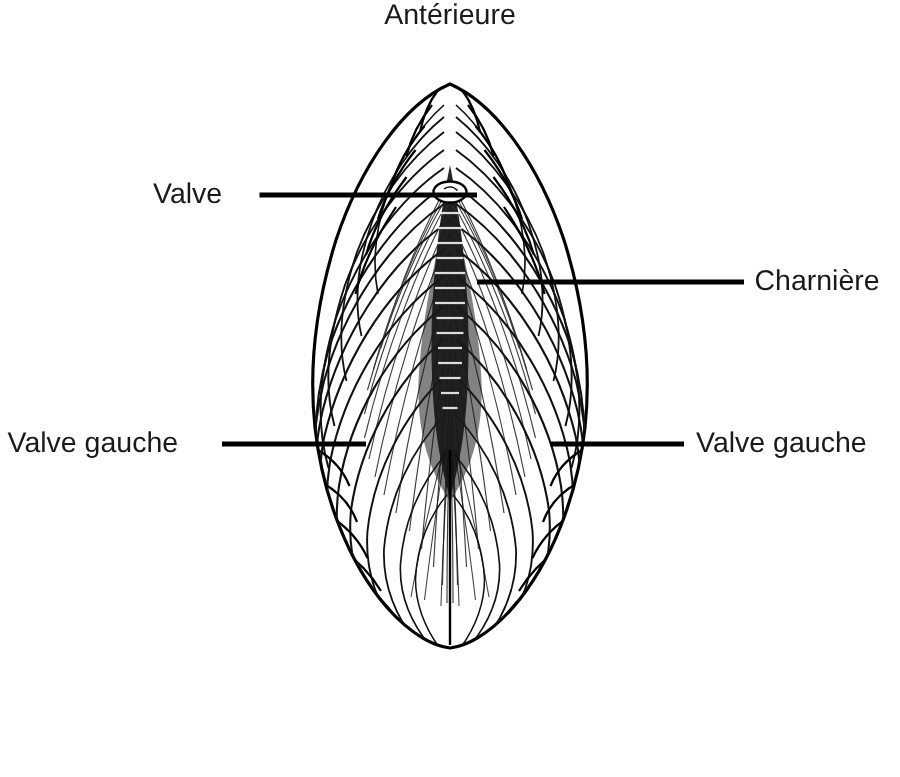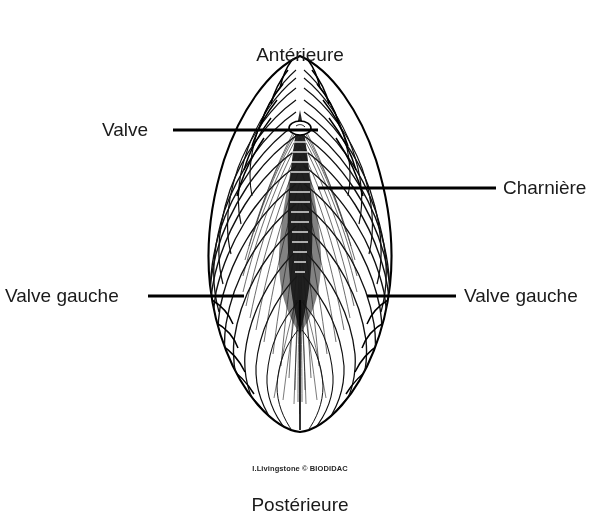--- a/index.html
+++ b/index.html
@@ -23,21 +23,20 @@
     font-size: 19px;
     line-height: 22px;
     white-space: nowrap;
     font-family: "Liberation Sans", sans-serif;
   }
   #label-anterior {
     top: 0px;
     left: 0;
     width: 600px;
     text-align: center;
-    margin-top: 44px;
   }
   #label-posterior {
     top: 494px;
     left: 0;
     width: 600px;
     text-align: center;
   }
   #label-umbo {
     top: 119px;
     left: 102px;
@@ -262,17 +261,15 @@
   <div class="label" id="label-anterior">Antérieure</div>
 
   <div class="label" id="label-umbo">Valve</div>
 
   <div class="label" id="label-valve-gauche">Valve gauche</div>
 
   <div class="label" id="label-charniere">Charnière</div>
 
   <div class="label" id="label-valve-droite">Valve gauche</div>
 
-  <div id="credit">I.Livingstone © BIODIDAC</div>
-
-  <div class="label" id="label-posterior">Postérieure</div>
+
 
 </div>
 
 </body></html>

